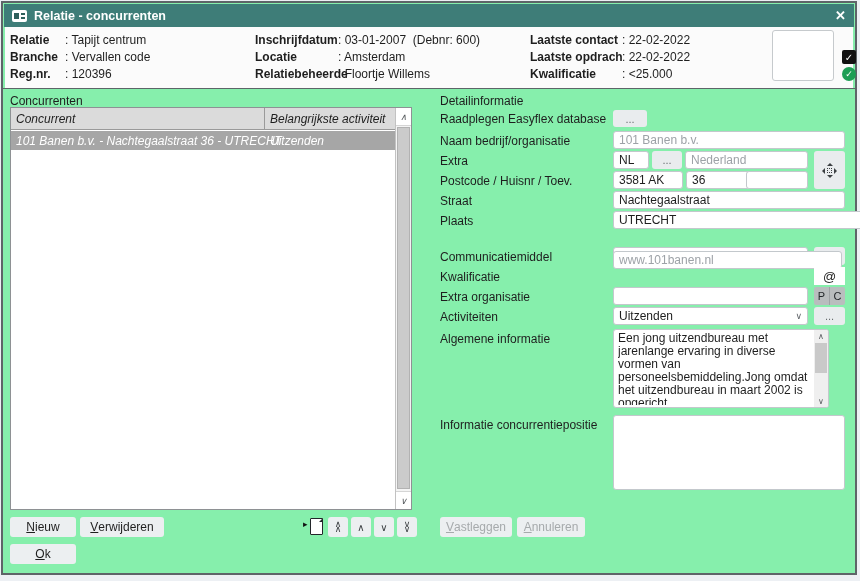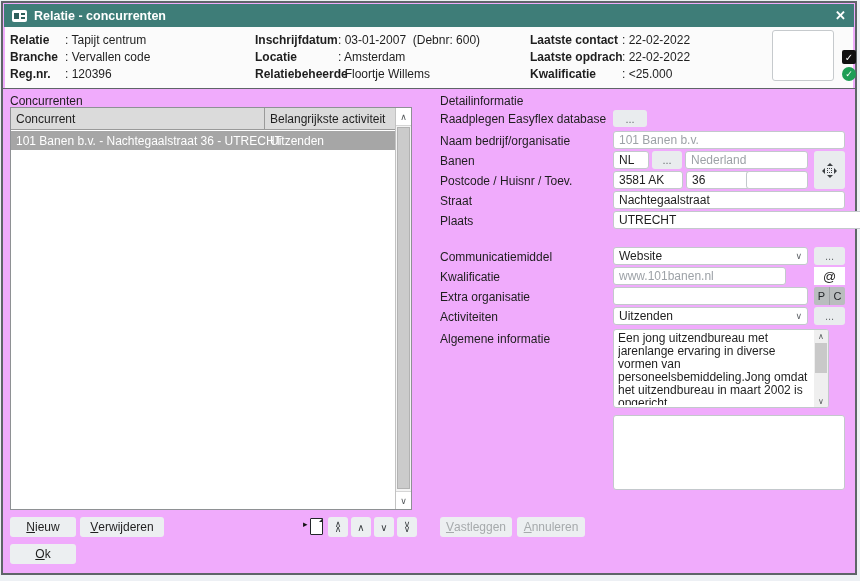--- a/index.html
+++ b/index.html
@@ -1,19 +1,19 @@
 <!DOCTYPE html>
 <html><head>
 <meta charset="utf-8">
 <style>
   * { margin:0; padding:0; box-sizing:border-box; }
   html,body { width:860px; height:581px; background:#EDF0F4; overflow:hidden;
               font-family:"Liberation Sans", sans-serif; font-size:12px; color:#1E1E1E; }
   .window { position:absolute; left:1px; top:1px; width:856px; height:574px;
-            border:2px solid #5E6468; background:#f0abfc; }
+            border:2px solid #5E6468; background:#86efac; }
   
   .titlebar { position:absolute; left:1px; top:1px; right:1px; height:23px;
               background:#3E7D78; display:flex; align-items:center; padding:0 8px; }
   .ttext { color:#FFFFFF; font-weight:bold; font-size:12.5px; margin-left:7px; }
   .tclose { margin-left:auto; color:#FFFFFF; font-weight:bold; font-size:13px; cursor:default; }
   .ticon { position:relative; width:15px; height:12px; background:#FFFFFF; border-radius:2px; display:inline-block; }
   .ticon i { position:absolute; background:#2E5F5B; }
   .ticon .tc1 { left:2px; top:3px; width:5px; height:6px; }
   .ticon .tc2 { left:9px; top:3px; width:4px; height:2px; }
   .ticon .tc3 { left:9px; top:7px; width:4px; height:2px; }
@@ -25,21 +25,21 @@
   .photo { position:absolute; left:769px; top:27px; width:62px; height:51px;
            background:#FFFFFF; border:1px solid #C6CACD; border-radius:3px; }
   .cb { position:absolute; left:839px; top:47px; width:14px; height:14px; background:#111111;
         color:#FFFFFF; font-size:10px; display:flex; align-items:center; justify-content:center; border-radius:2px; }
   .gc { position:absolute; left:839px; top:64px; width:14px; height:14px; background:#1E9E55;
         color:#FFFFFF; font-size:9px; display:flex; align-items:center; justify-content:center; border-radius:50%; }
   
   .plabel { position:absolute; color:#1E1E1E; }
   
   .list { position:absolute; left:7px; top:104px; width:402px; height:403px;
-          border:1px solid #8E9194; background:#FFFFFF; }
+          border:1px solid #8E9194; background:#FFFFFF;font-style:italic; }
   .lhead { position:absolute; left:0; top:0; width:384px; height:22px; background:#DBDBDB;
            border-bottom:1px solid #9A9A9A; }
   .lh1 { position:absolute; left:5px; top:4px; }
   .lhdiv { position:absolute; left:253px; top:0; width:1px; height:22px; background:#9A9A9A; }
   .lh2 { position:absolute; left:259px; top:4px; }
   .lrow { position:absolute; left:0; top:23px; width:384px; height:19px; }
   .lrow.selected { background:#A6A6A6; color:#FFFFFF; }
   .lc1 { position:absolute; left:5px; top:3px; white-space:nowrap; }
   .lc2 { position:absolute; left:259px; top:3px; white-space:nowrap; }
   .lscroll { position:absolute; right:0; top:0; width:16px; height:401px; background:#F4F4F4;
@@ -209,21 +209,21 @@
   </button>
 
   <div class="plabel" style="left:437px;top:91px">Detailinformatie</div>
 
   <div class="flabel" style="left:437px;top:109px">Raadplegen Easyflex database</div>
   <button class="sidebtn" style="left:610px;top:107px;width:34px;height:17px">...</button>
 
   <div class="flabel" style="left:437px;top:131px">Naam bedrijf/organisatie</div>
   <div class="input readonly" style="left:610px;top:128px;width:232px">101 Banen b.v.</div>
 
-  <div class="flabel" style="left:437px;top:151px">Banen</div>
+  <div class="flabel" style="left:437px;top:151px">Extra</div>
   <div class="input" style="left:610px;top:148px;width:36px">NL</div>
   <button class="sidebtn" style="left:649px;top:148px;width:30px">...</button>
   <div class="input readonly" style="left:682px;top:148px;width:123px">Nederland</div>
   <button class="movebtn">
     <span class="mico">
       <span class="sq"></span>
         <span class="t tu"></span>
         <span class="t td"></span>
         <span class="t tl"></span>
         <span class="t tr"></span>
@@ -242,21 +242,21 @@
   <div class="input" style="left:610px;top:208px;width:262px">UTRECHT</div>
 
   <div class="flabel" style="left:437px;top:247px">Communicatiemiddel</div>
   <div class="select" style="left:610px;top:244px;width:195px">
     <span>Website</span>
     <span class="chev">∨</span>
   </div>
   <button class="sidebtn" style="left:811px;top:244px">...</button>
 
   <div class="flabel" style="left:437px;top:267px">Kwalificatie</div>
-  <div class="input readonly" style="left:610px;top:264px;width:173px">www.101banen.nl</div>
+  <div class="input readonly" style="left:610px;top:248px;width:229px">www.101banen.nl</div>
   <button class="atbtn" style="left:811px;top:264px">
     <span>@</span>
   </button>
 
   <div class="flabel" style="left:437px;top:287px">Extra organisatie</div>
   <div class="input" style="left:610px;top:284px;width:195px"></div>
   <div class="pc">
     <div>P</div>
     <div>C</div>
   </div>
@@ -272,20 +272,21 @@
   <div class="tarea" style="left:610px;top:326px;width:216px;height:79px">
     <div class="tatext">Een jong uitzendbureau met jarenlange ervaring in diverse vormen van personeelsbemiddeling.Jong omdat het uitzendbureau in maart 2002 is opgericht.
 Ervaren vanwege de ruim twaalf jaar</div>
     <div class="tscroll">
       <div class="up">∧</div>
       <div class="th"></div>
       <div class="dn">∨</div>
     </div>
   </div>
 
+  <div class="flabel" style="left:437px;top:415px">Informatie concurrentiepositie</div>
   <div class="tarea" style="left:610px;top:412px;width:232px;height:75px">
     <div class="tatext"></div>
   </div>
 
   <button class="btn disabled" style="left:437px;top:514px;width:72px">
     <span class="ac">V</span>
       <span>astleggen</span>
   </button>
   <button class="btn disabled" style="left:514px;top:514px;width:68px">
     <span class="ac">A</span>

